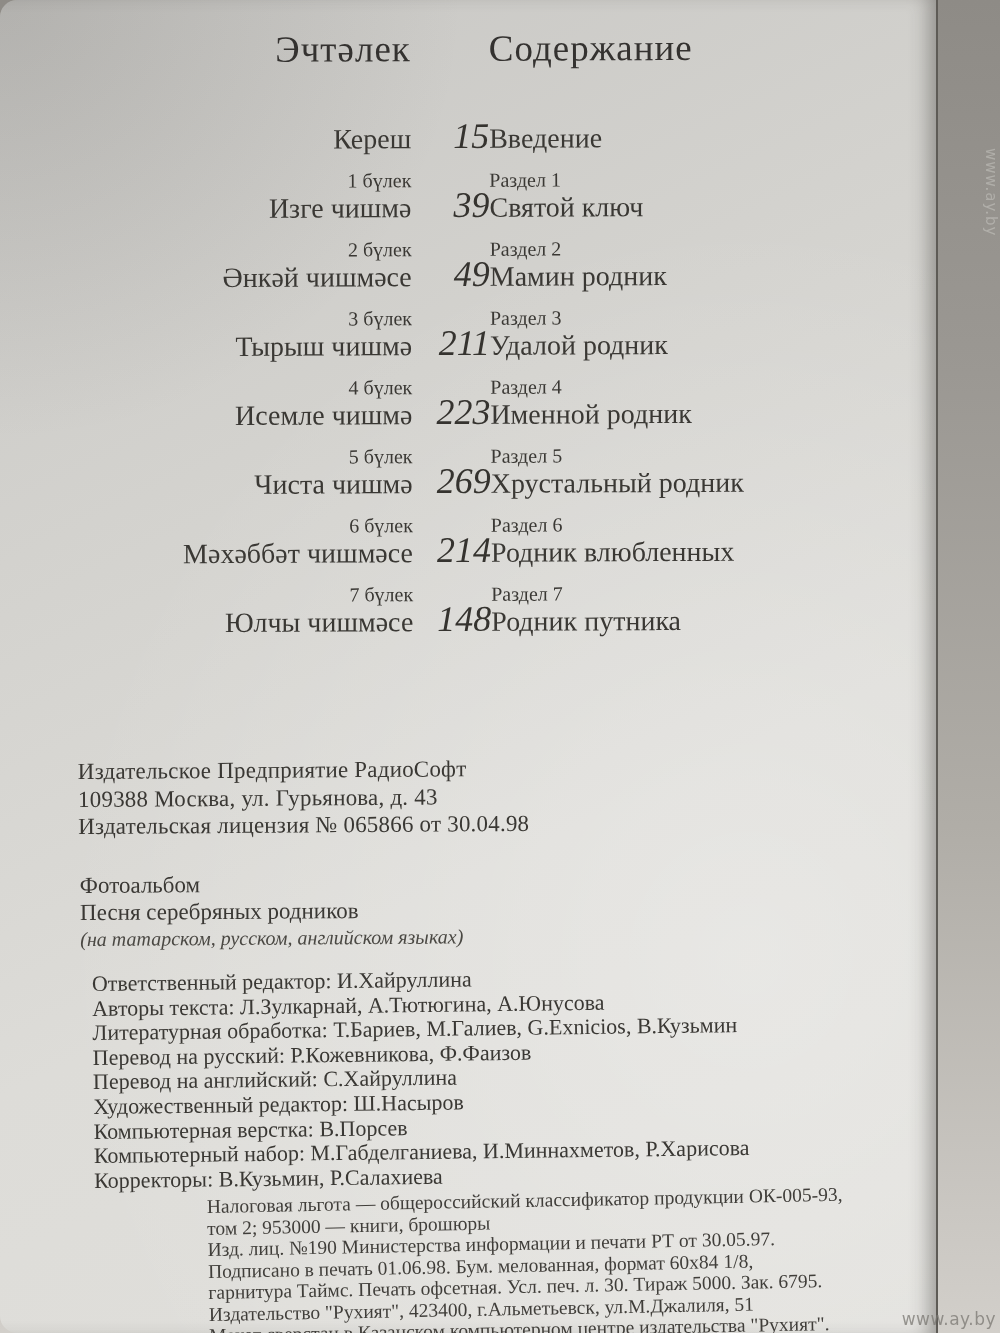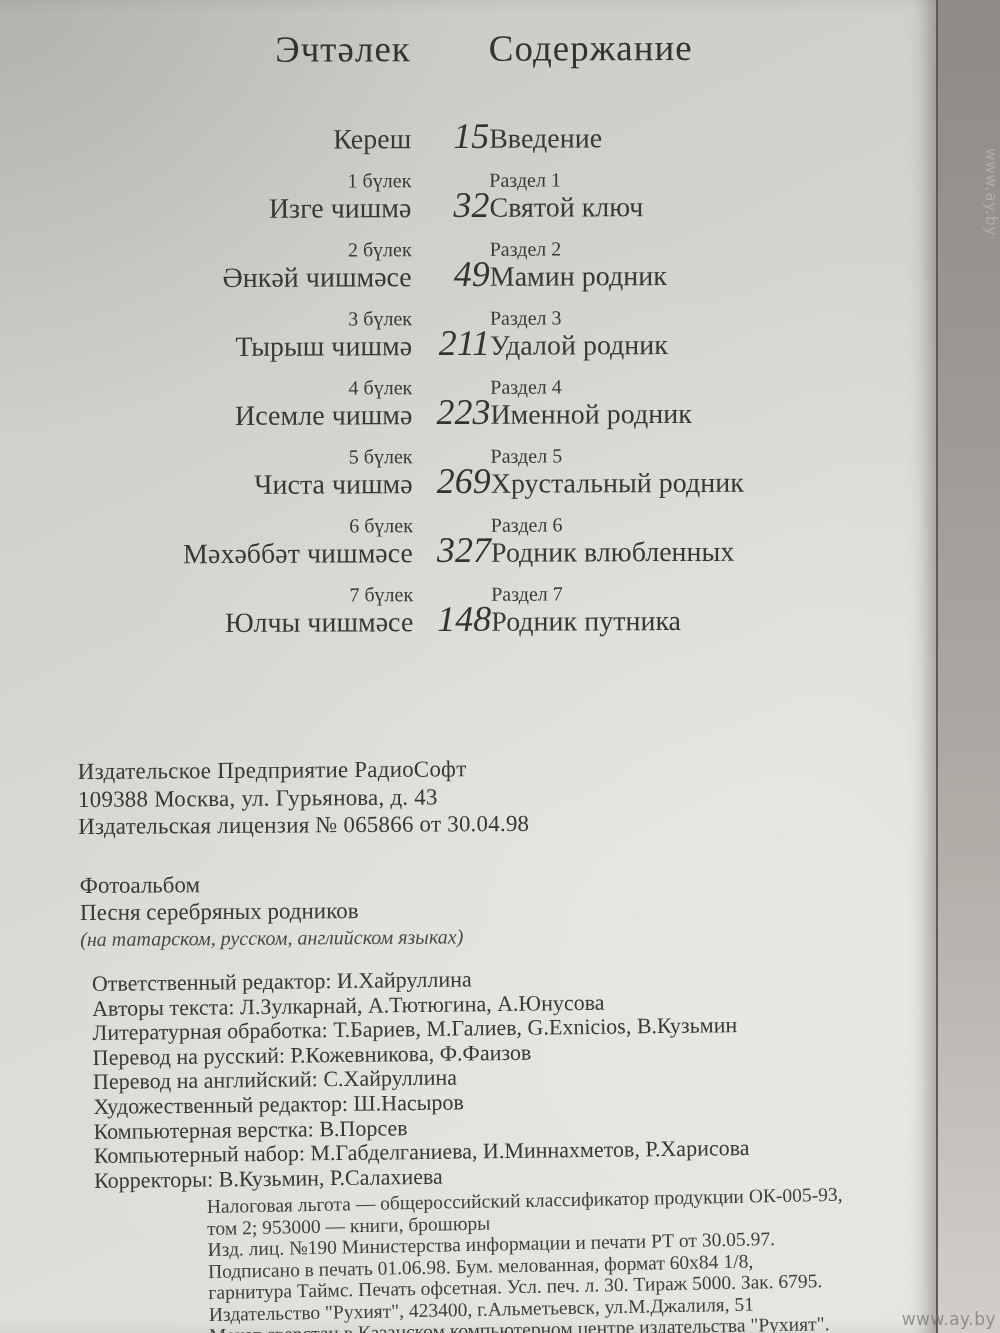--- a/index.html
+++ b/index.html
@@ -2,21 +2,21 @@
 <html><head>
 <meta charset="utf-8">
 <style>
   html,body{margin:0;padding:0;}
   body{
     width:1000px;height:1333px;overflow:hidden;
     font-family:"Liberation Serif","DejaVu Serif",serif;
     background:linear-gradient(180deg,#8e8b86 0%,#9b9893 28%,#b0ada7 62%,#cbc8c3 92%,#d2cfca 100%);
     position:relative;
   }
-  .photo{position:absolute;inset:0;overflow:hidden;}
+  .photo{position:absolute;inset:0;overflow:hidden;border-radius:17px;}
   .page{
     position:absolute;left:0;top:0;width:936px;height:1333px;
     background:
       radial-gradient(120% 90% at 80% 72%,rgba(255,255,255,0.30),rgba(255,255,255,0) 62%),
       radial-gradient(90% 60% at 0% 0%,rgba(80,78,74,0.18),rgba(80,78,74,0) 55%),
       linear-gradient(155deg,#c8c7c4 0%,#d3d2ce 32%,#dddcd8 62%,#e1e0dc 100%);
     border-right:2px solid #5e5b56;
     box-shadow:inset -16px 0 20px -10px rgba(60,58,54,0.45);
     color:#3a3834;
   }
@@ -66,21 +66,21 @@
         <div class="cell-l ch-main">Кереш</div>
         <div class="cell-n">15</div>
         <div class="cell-r ch-main">Введение</div>
       </div>
 
       <div class="toc-row toc-entry">
         <div class="cell-l">
           <div class="ch-small">1 бүлек</div>
           <div class="ch-main">Изге чишмә</div>
         </div>
-        <div class="cell-n">32</div>
+        <div class="cell-n">39</div>
         <div class="cell-r">
           <div class="ch-small">Раздел 1</div>
           <div class="ch-main">Святой ключ</div>
         </div>
       </div>
 
       <div class="toc-row toc-entry">
         <div class="cell-l">
           <div class="ch-small">2 бүлек</div>
           <div class="ch-main">Әнкәй чишмәсе</div>
@@ -126,21 +126,21 @@
           <div class="ch-small">Раздел 5</div>
           <div class="ch-main">Хрустальный родник</div>
         </div>
       </div>
 
       <div class="toc-row toc-entry">
         <div class="cell-l">
           <div class="ch-small">6 бүлек</div>
           <div class="ch-main">Мәхәббәт чишмәсе</div>
         </div>
-        <div class="cell-n">327</div>
+        <div class="cell-n">214</div>
         <div class="cell-r">
           <div class="ch-small">Раздел 6</div>
           <div class="ch-main">Родник влюбленных</div>
         </div>
       </div>
 
       <div class="toc-row toc-entry">
         <div class="cell-l">
           <div class="ch-small">7 бүлек</div>
           <div class="ch-main">Юлчы чишмәсе</div>

